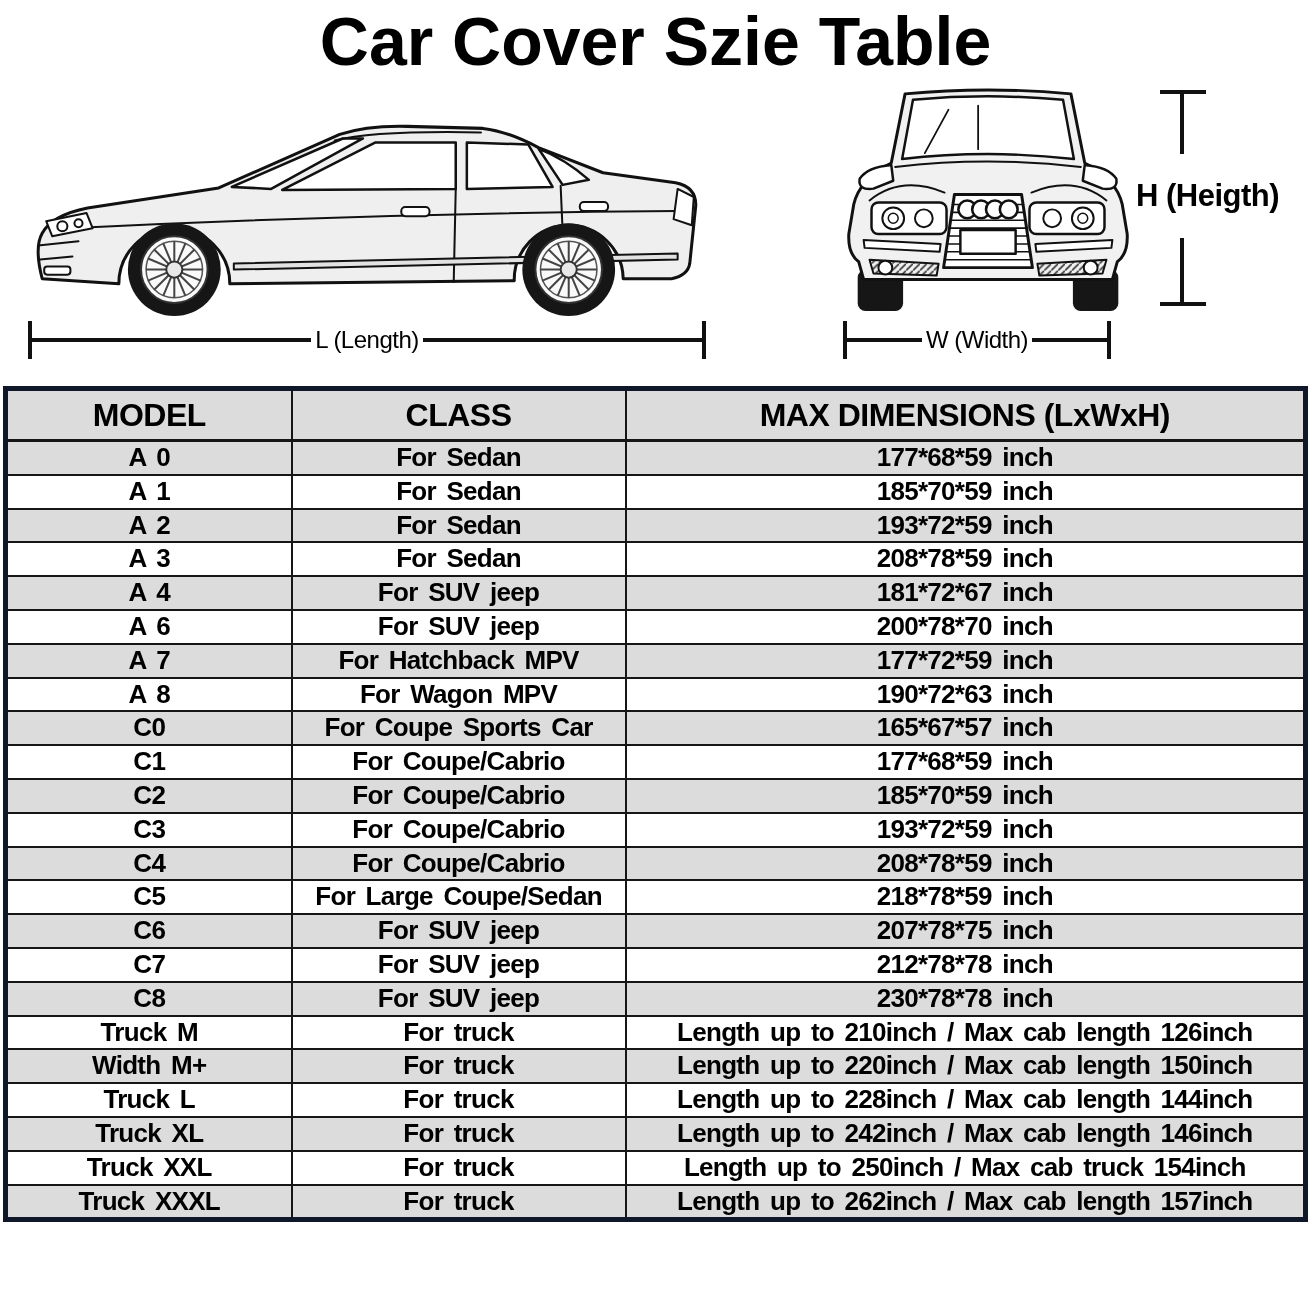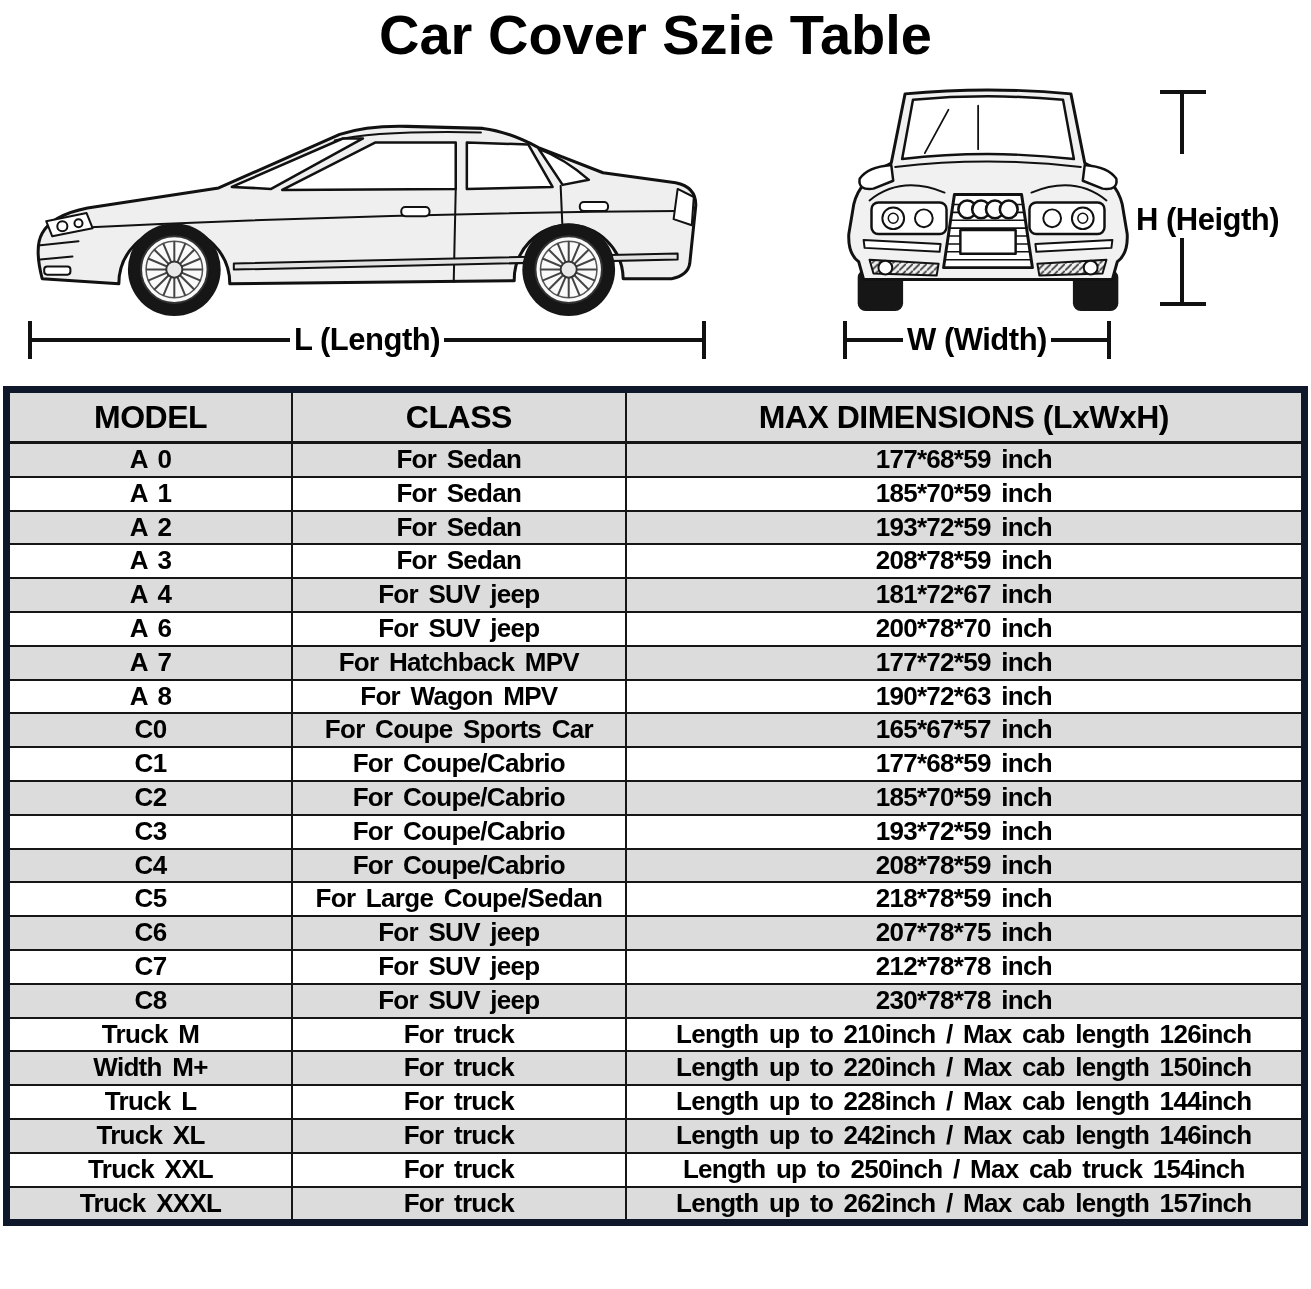--- a/index.html
+++ b/index.html
@@ -7,57 +7,57 @@
     position:relative;
     width:1311px;height:1289px;
     background:#ffffff;
     font-family:"Liberation Sans",sans-serif;
     color:#000;
     overflow:hidden;
   }
   .page-title{
     position:absolute;left:0;top:2px;width:100%;
     text-align:center;
-    font-size:56px;font-weight:700;letter-spacing:0px;
+    font-size:68px;font-weight:700;letter-spacing:0px;
     margin:0;
   }
   
   .fig{position:absolute;}
   .side-car{left:30px;top:84px;width:680px;height:232px;}
   .front-car{left:826px;top:84px;width:324px;height:232px;}
   svg{display:block;width:100%;height:100%;}
 
   .dim-line{
     position:absolute;display:flex;align-items:center;height:44px;
   }
   .dim-l{left:28px;top:318px;width:678px;}
   .dim-w{left:843px;top:318px;width:268px;justify-content:flex-end;}
   .dim-tick{width:4px;height:38px;background:#111;flex:0 0 auto;}
   .dim-seg{height:4px;background:#111;flex:1 1 auto;}
   .dim-label{
     flex:0 0 auto;margin:0 4px;white-space:nowrap;
-    font-size:31px;font-weight:700;letter-spacing:-0.5px;
+    font-size:24px;font-weight:400;letter-spacing:-0.5px;
   }
   .h-dim{position:absolute;left:1152px;top:90px;width:160px;height:222px;}
   .h-cap{position:absolute;left:8px;width:46px;height:4px;background:#111;}
   .h-cap.top{top:0;}
   .h-cap.bottom{top:212px;}
   .h-seg{position:absolute;left:28px;width:4px;background:#111;}
   .h-seg.top{top:4px;height:60px;}
   .h-seg.bottom{top:148px;height:64px;}
   .h-label{
     position:absolute;left:-16px;top:88px;white-space:nowrap;
-    font-size:31px;font-weight:700;letter-spacing:-0.5px;margin-top:24px;
+    font-size:31px;font-weight:700;letter-spacing:-0.5px;
   }
 
   
   table.size-table{
     position:absolute;left:3px;top:386px;width:1305px;
     border-collapse:collapse;table-layout:fixed;
-    border:7px solid #0f172a;
+    border:5px solid #0f172a;
   }
   .size-table th,.size-table td{
     border:2px solid #161616;
     text-align:center;vertical-align:middle;
     padding:0;overflow:hidden;white-space:nowrap;
   }
   .size-table th{
     height:48px;font-size:32px;font-weight:700;letter-spacing:-0.5px;
     background:#dcdcdc;border-bottom-width:3px;
   }

